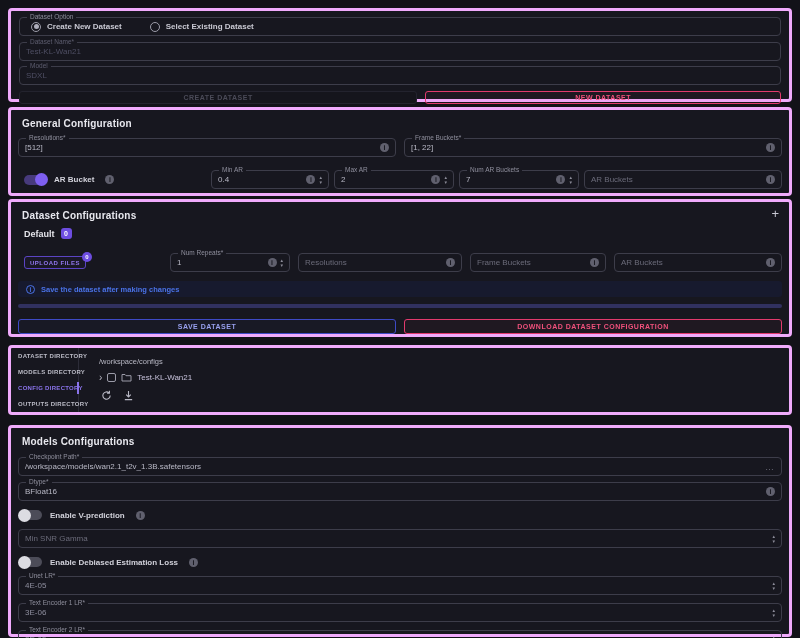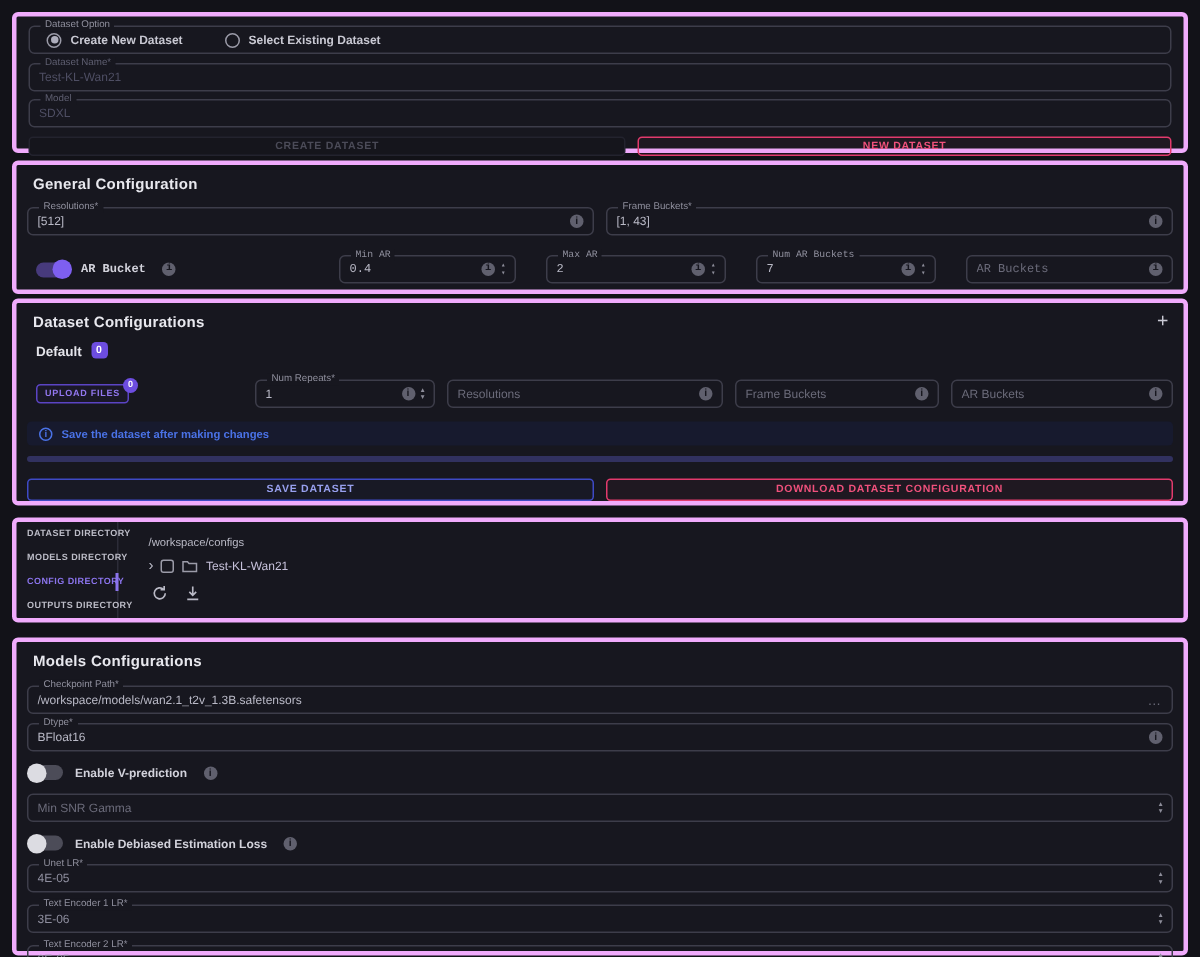--- a/index.html
+++ b/index.html
@@ -138,26 +138,26 @@
   <div class="ptitle" style="margin-left:6px;">General Configuration</div>
 
   <div class="row" style="margin:9px 2px 0 2px; gap:8px;">
     <div class="field" style="flex:1;">
       <span class="flabel">Resolutions*</span>
       <span class="fval">[512]</span>
       <span class="info">i</span>
     </div>
     <div class="field" style="flex:1;">
       <span class="flabel">Frame Buckets*</span>
-      <span class="fval">[1, 43]</span>
-      <span class="info">i</span>
-    </div>
-  </div>
-
-  <div class="row" style="margin:13px 2px 0 2px; gap:20px;font-family:Liberation Mono, monospace;">
+      <span class="fval">[1, 22]</span>
+      <span class="info">i</span>
+    </div>
+  </div>
+
+  <div class="row" style="margin:13px 2px 0 2px; gap:5px;">
     <div class="row" style="width:188px; flex:0 0 auto; padding-left:6px;">
       <span class="toggle on">
           <span class="knob"></span>
         </span>
       <span class="toggle-label">AR Bucket</span>
       <span class="info">i</span>
     </div>
     <div class="field" style="width:118px;">
       <span class="flabel">Min AR</span>
       <span class="fval">0.4</span>
@@ -208,21 +208,21 @@
     </div>
     <div class="field" style="width:120px; margin-left:84px;">
       <span class="flabel">Num Repeats*</span>
       <span class="fval">1</span>
       <span class="info">i</span>
       <span class="spin">
           <span>▴</span>
           <span>▾</span>
         </span>
     </div>
-    <div class="field" style="width:184px; margin-left:8px;">
+    <div class="field" style="width:164px; margin-left:8px;">
       <span class="fval ph">Resolutions</span>
       <span class="info">i</span>
     </div>
     <div class="field" style="width:136px; margin-left:8px;">
       <span class="fval ph">Frame Buckets</span>
       <span class="info">i</span>
     </div>
     <div class="field" style="flex:1; margin-left:8px;">
       <span class="fval ph">AR Buckets</span>
       <span class="info">i</span>

